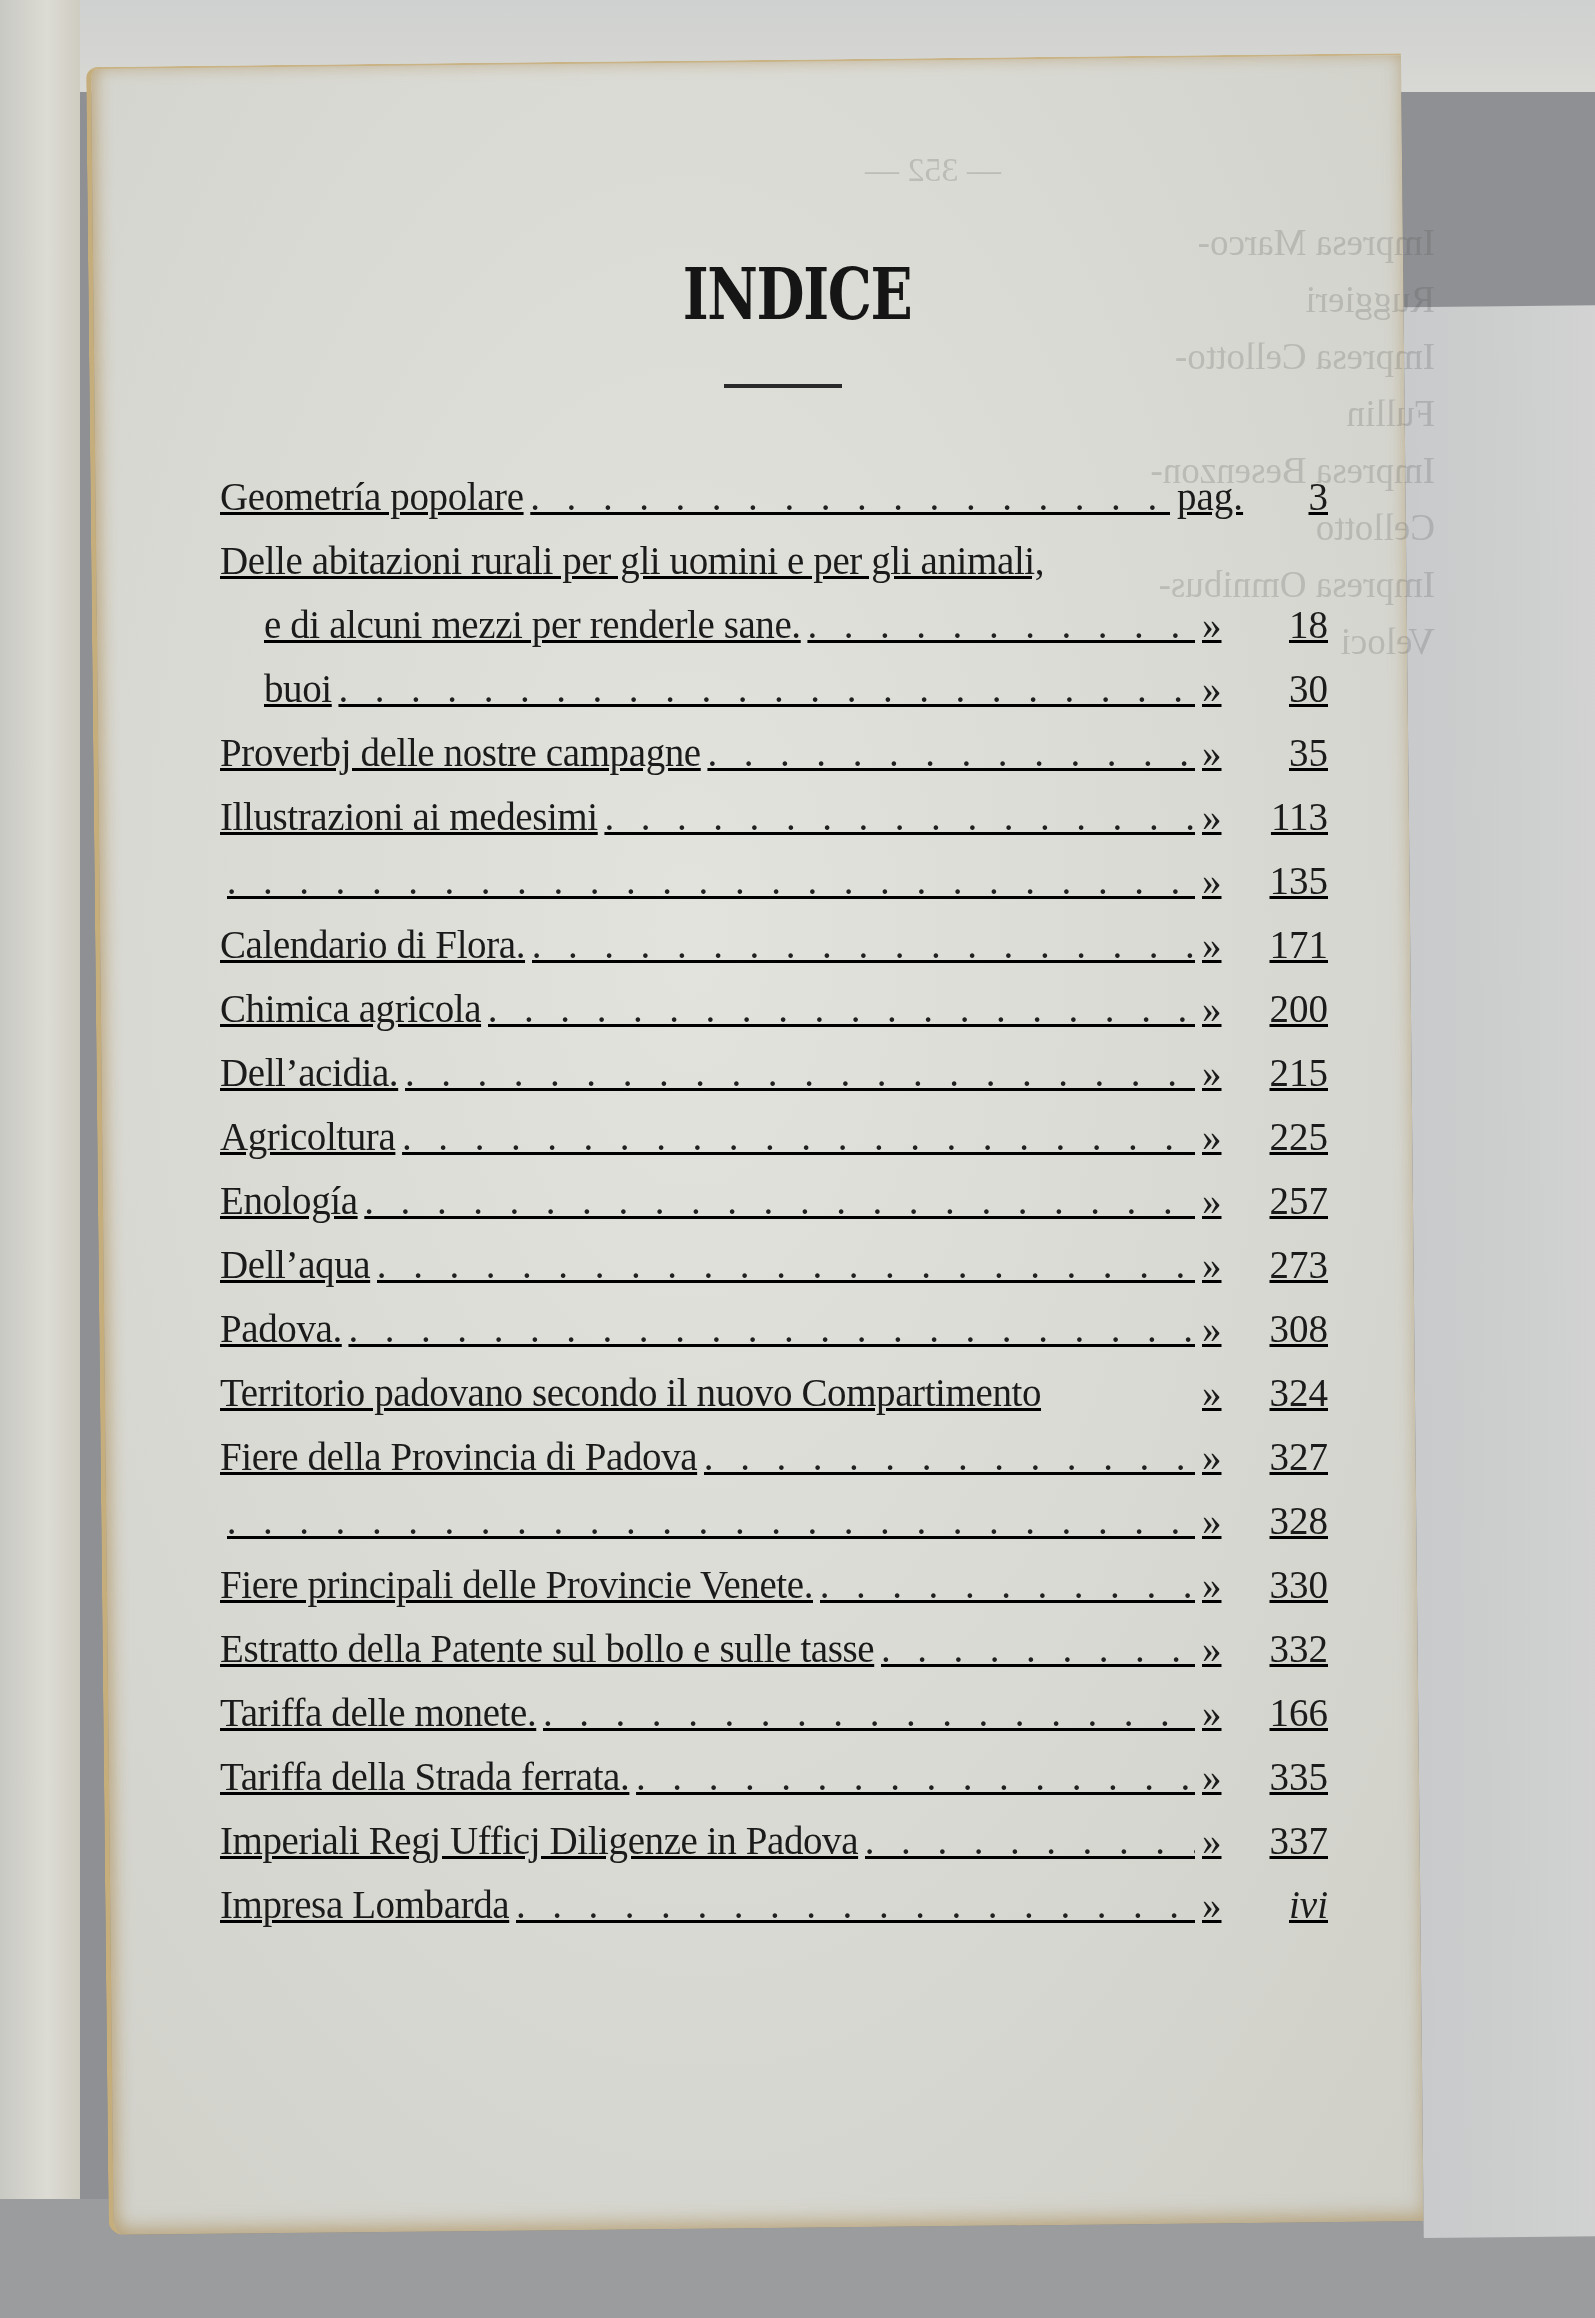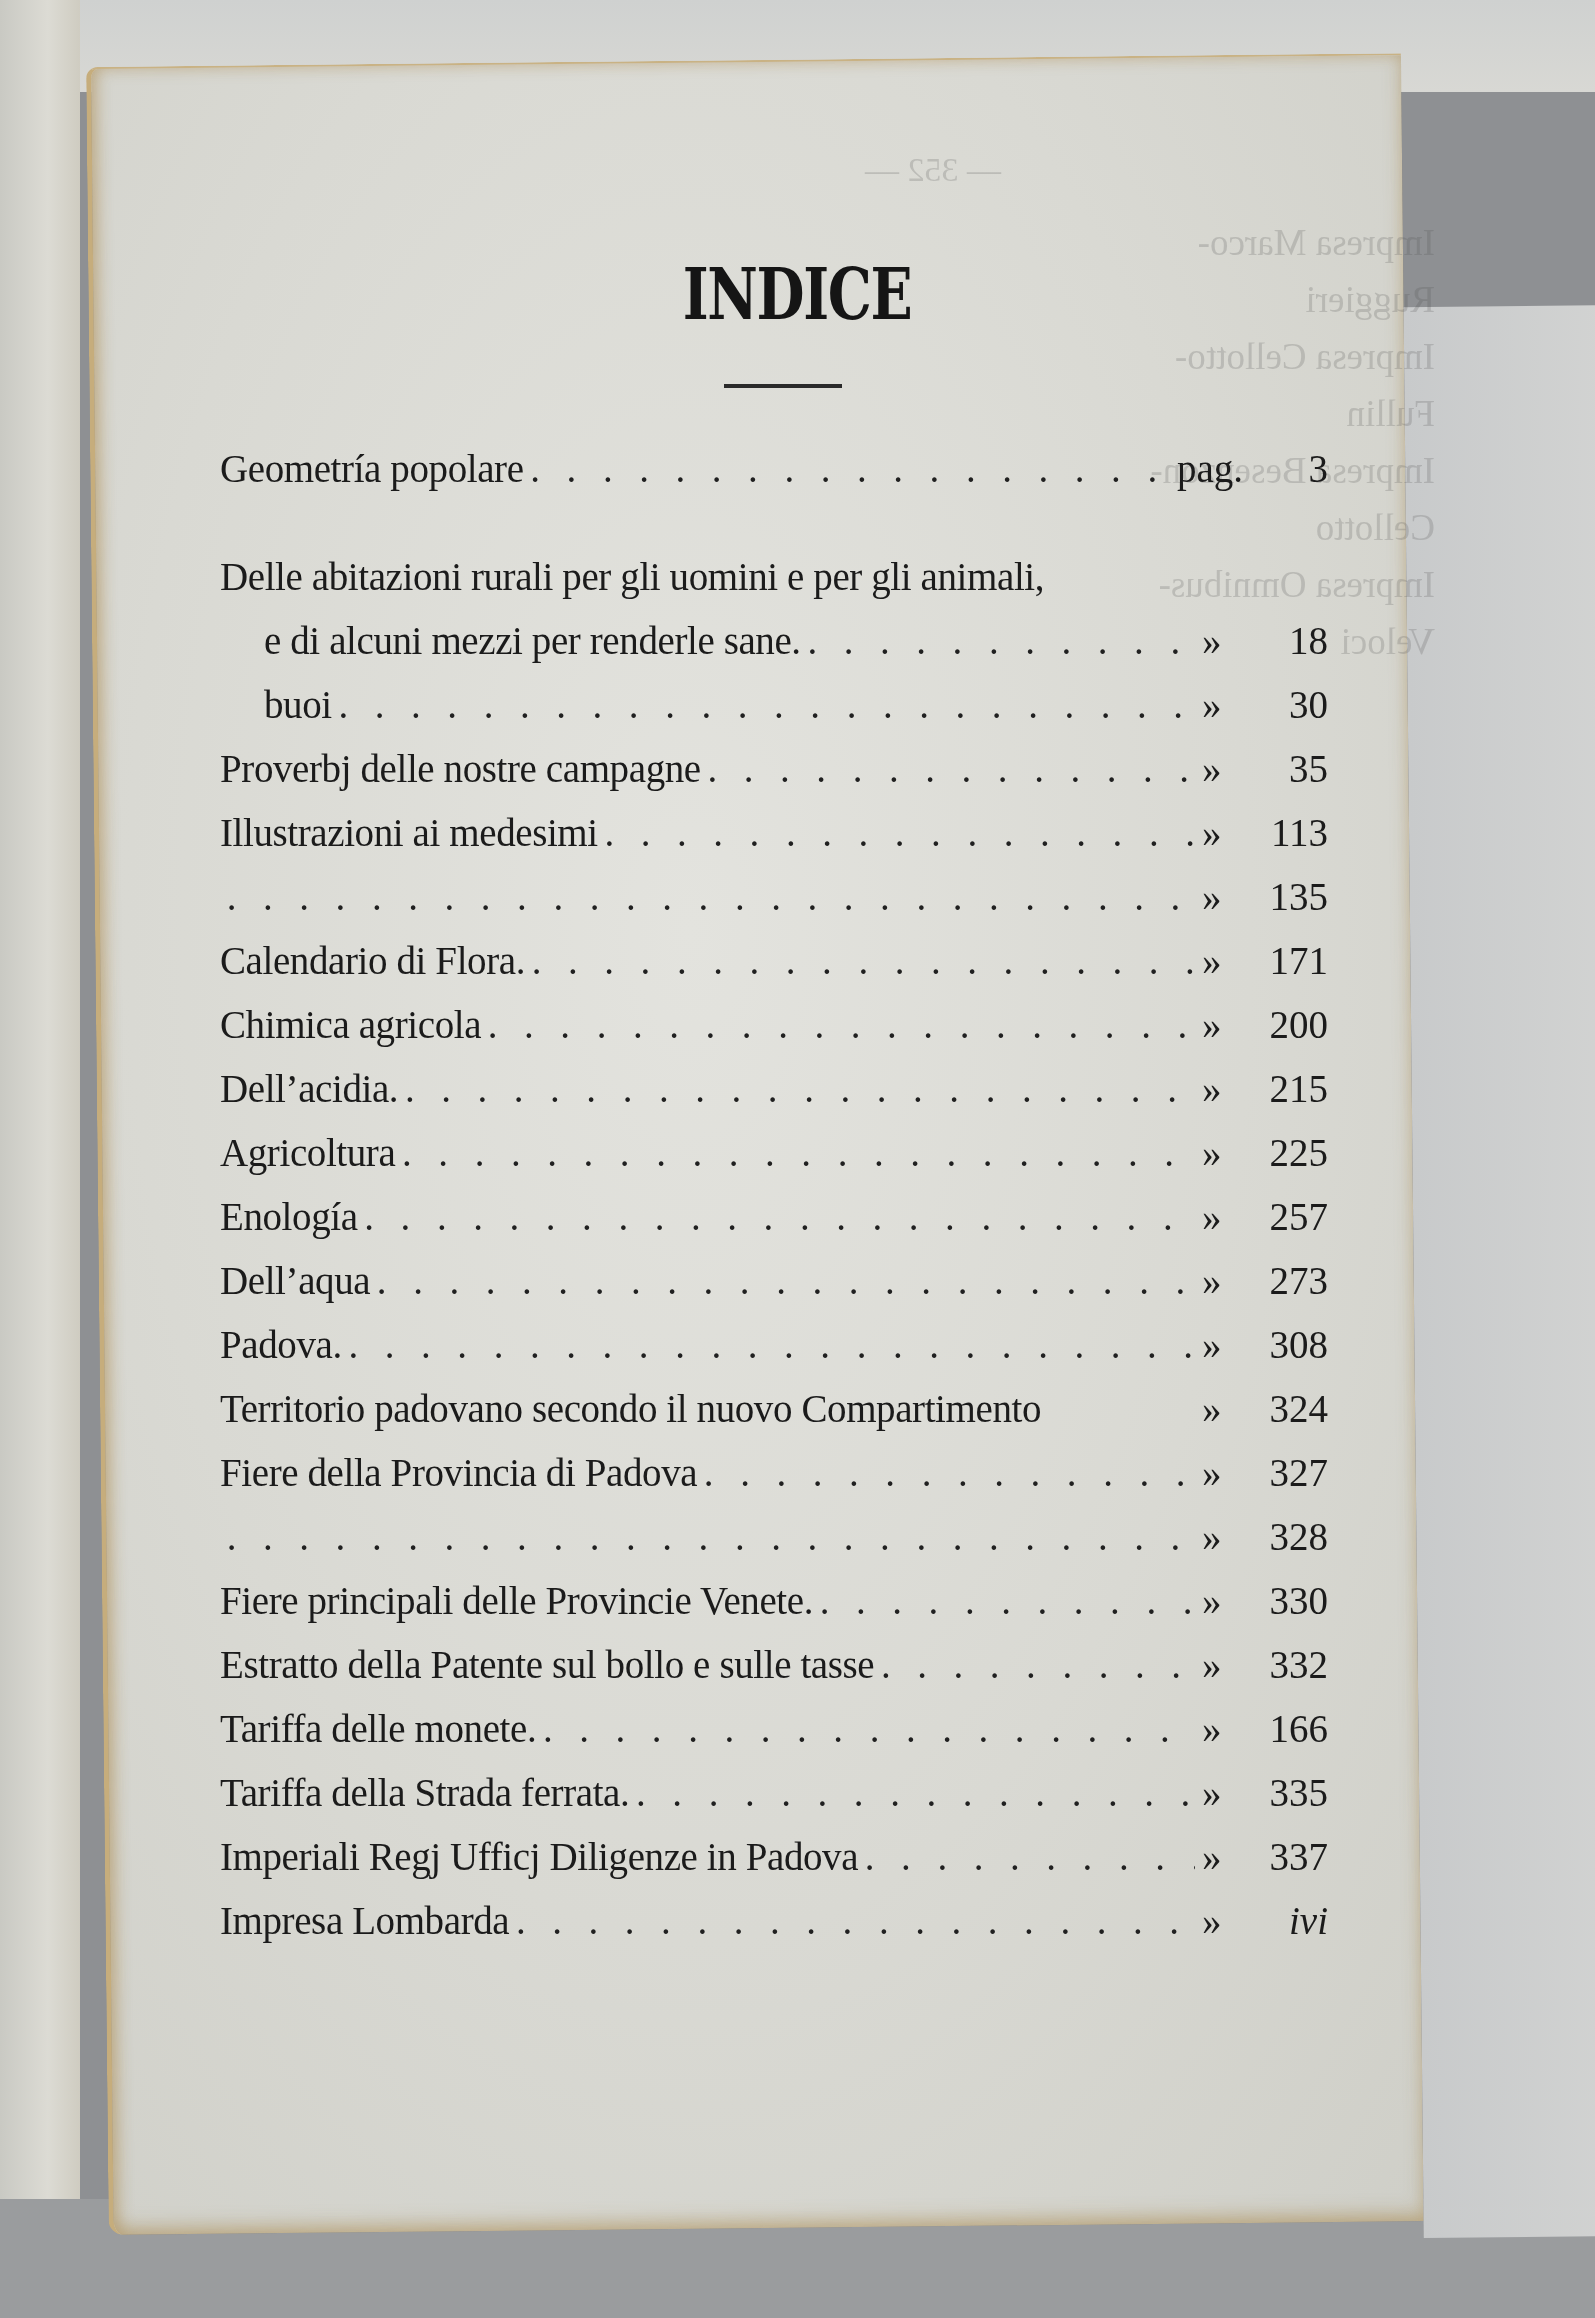--- a/index.html
+++ b/index.html
@@ -53,39 +53,39 @@
     position: absolute; left: 655px; top: 252px; width: 252px; text-align: center;
     font-family: "DejaVu Serif", serif; font-weight: bold; font-size: 71px;
     letter-spacing: -1.7px; color: #151515;
     transform: scaleX(0.78); transform-origin: center;
   }
   .title-rule {
     position: absolute; left: 724px; top: 384px; width: 118px; height: 4.2px;
     background: #2a2a2a;
   }
   .toc {
-    position: absolute; left: 220px; top: 446px; width: 1108px;
+    position: absolute; left: 220px; top: 474px; width: 1108px; text-decoration: underline;
   }
   .entry {
     position: relative; height: 64px;
     display: flex; align-items: baseline;
     font-family: "Liberation Serif", serif;
     font-size: 39px; color: #1b1b1b;
   }
   .entry .label { white-space: nowrap; letter-spacing: -0.4px; }
   .entry.indent .label { padding-left: 44px; }
   .entry .leader {
     flex: 1; overflow: hidden; white-space: nowrap; margin: 0 6.7px;
     letter-spacing: 8.4px; color: #202020;
   }
   .entry .ditto { width: 34px; text-align: left; }
   .entry .pg { width: 59px; text-align: right; }
   .entry .num { width: 92px; text-align: right; }
   .entry .num.ivi { font-style: italic; }
-  .entry.cont { height: 64px; margin-top: 44px; }
+  .entry.cont { height: 64px; }
 </style>
 </head>
 <body>
 
 <div class="bg-top"></div>
 <div class="bg-left-page"></div>
 <div class="bg-bottom"></div>
 <div class="edge-dark"></div>
 
 <div class="page">

